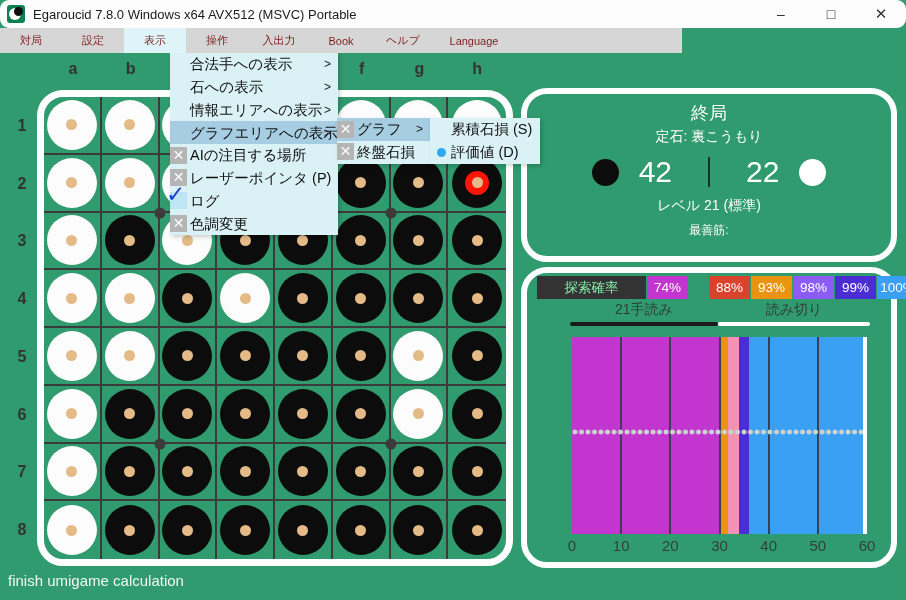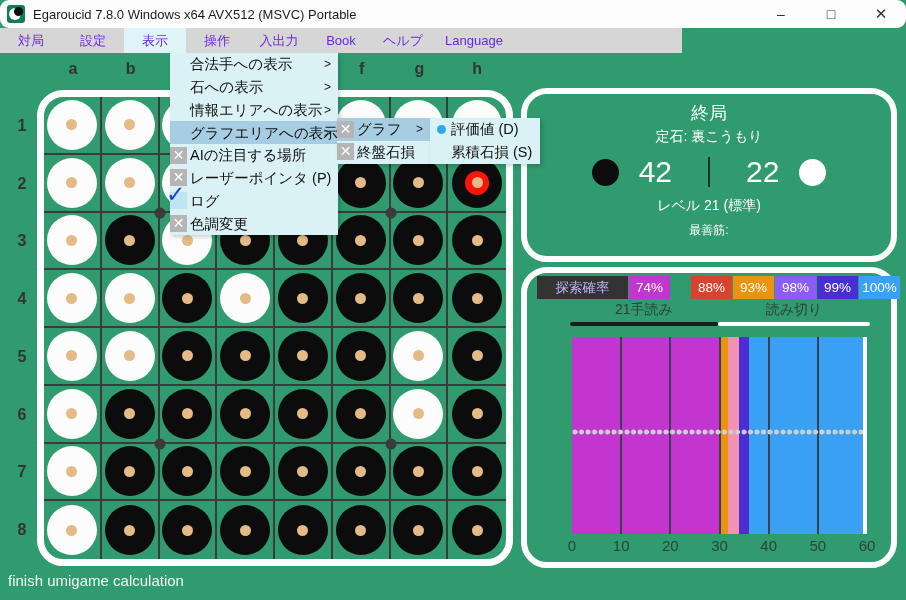--- a/index.html
+++ b/index.html
@@ -13,21 +13,21 @@
   .titlebar{position:absolute;top:0;left:0;width:906px;height:28px;background:#fdfdfd;display:flex;align-items:center;z-index:60;border-radius:9px;}
   .app-icon{width:18px;height:18px;margin:0 8px 0 7px;background:#0d7f50;border-radius:3px;position:relative;flex:none;}
   .app-icon .ic-w{position:absolute;left:2px;top:3px;width:12px;height:12px;border-radius:50%;background:#ffffff;}
   .app-icon .ic-b{position:absolute;right:2px;top:2px;width:9px;height:9px;border-radius:50%;background:#101010;}
   .title-text{font-size:13px;color:#1b1b1b;white-space:nowrap;}
   .win-controls{margin-left:auto;display:flex;height:28px;}
   .win-btn{width:50px;height:28px;display:flex;align-items:center;justify-content:center;font-size:14px;color:#333;}
   .win-btn.close{font-size:15px;}
   
   .menubar{position:absolute;top:28px;left:0;width:682px;height:25px;background:#d6d6d6;display:flex;z-index:55;}
-  .menu-item{width:62px;display:flex;align-items:center;justify-content:center;font-size:13px;color:#6d28d9;white-space:nowrap;}
+  .menu-item{width:62px;display:flex;align-items:center;justify-content:center;font-size:11px;color:#7f1d1d;white-space:nowrap;}
   .menu-item:last-child{width:80px;}
   .menu-item.active{background:#dff4f8;}
   
   .dropdown{position:absolute;left:170px;top:53px;width:168px;height:182px;background:#daf1f5;z-index:50;box-shadow:2px 2px 4px rgba(0,0,0,0.18);display:flex;flex-direction:column;}
   .menu-row{height:22.75px;flex:none;position:relative;font-size:14.5px;color:#101010;}
   .menu-row .mlabel{position:absolute;left:20px;top:50%;transform:translateY(-50%);white-space:nowrap;}
   .menu-row .marrow{position:absolute;right:7px;top:50%;transform:translateY(-50%);font-size:12px;color:#222;}
   .menu-row.highlighted{background:#a6cde1;}
   .cbox{position:absolute;left:0;top:2.5px;width:17px;height:17px;background:#b5b5b5;color:#ffffff;
         font-weight:bold;font-size:14px;line-height:17px;text-align:center;}
@@ -61,21 +61,21 @@
   .sdisc{width:27px;height:27px;border-radius:50%;flex:none;}
   .sdisc.b{background:#0c0c0c;}
   .sdisc.w{background:#ffffff;}
   .score{font-size:30px;margin:0 20px;line-height:1;}
   .sdivider{width:2px;height:30px;background:#17342a;margin:0 16px;flex:none;}
   .info-panel .level{position:absolute;top:103px;left:0;width:100%;text-align:center;font-size:14px;}
   .info-panel .bestline{position:absolute;top:128px;left:0;width:100%;text-align:center;font-size:12px;}
   
   .graph-panel{position:absolute;left:521px;top:267px;width:364px;height:289px;border:6px solid #ffffff;border-radius:26px;z-index:3;}
   .legend{position:absolute;left:10px;top:3px;height:23px;display:flex;gap:1px;}
-  .legend-title{width:91px;background:#333333;color:#c4b5fd;font-size:13.5px;display:flex;align-items:center;justify-content:center;flex:none;}
+  .legend-title{width:109px;background:#333333;color:#86efac;font-size:13.5px;display:flex;align-items:center;justify-content:center;flex:none;}
   .legend-box{width:41px;color:#ffffff;font-size:13.5px;display:flex;align-items:center;justify-content:center;flex:none;}
   .phase-label{position:absolute;top:28px;text-align:center;font-size:14px;color:#2f3e37;}
   .phase-left{left:43px;width:148px;}
   .phase-right{left:191px;width:152px;}
   .underline{position:absolute;top:49px;height:4px;border-radius:2px;}
   .underline.dark{left:43px;width:148px;background:#1b1b1b;}
   .underline.white{left:191px;width:152px;background:#ffffff;}
   .plot{position:absolute;left:45px;top:64px;width:295px;height:197px;}
   .band{position:absolute;top:0;bottom:0;}
   .gline{position:absolute;top:0;bottom:0;width:2px;margin-left:-1px;background:#3a3f52;}
@@ -565,19 +565,19 @@
       <span class="marrow">&gt;</span>
     </div>
     <div class="menu-row">
       <span class="cbox">✕</span>
       <span class="mlabel">終盤石損</span>
     </div>
   </div>
 
 <div class="submenu2" id="graph-type-submenu">
     <div class="menu-row">
+      <span class="mlabel">累積石損 (S)</span>
+    </div>
+    <div class="menu-row">
       <span class="radio-dot"></span>
       <span class="mlabel">評価値 (D)</span>
     </div>
-    <div class="menu-row">
-      <span class="mlabel">累積石損 (S)</span>
-    </div>
   </div>
 
 </body></html>

